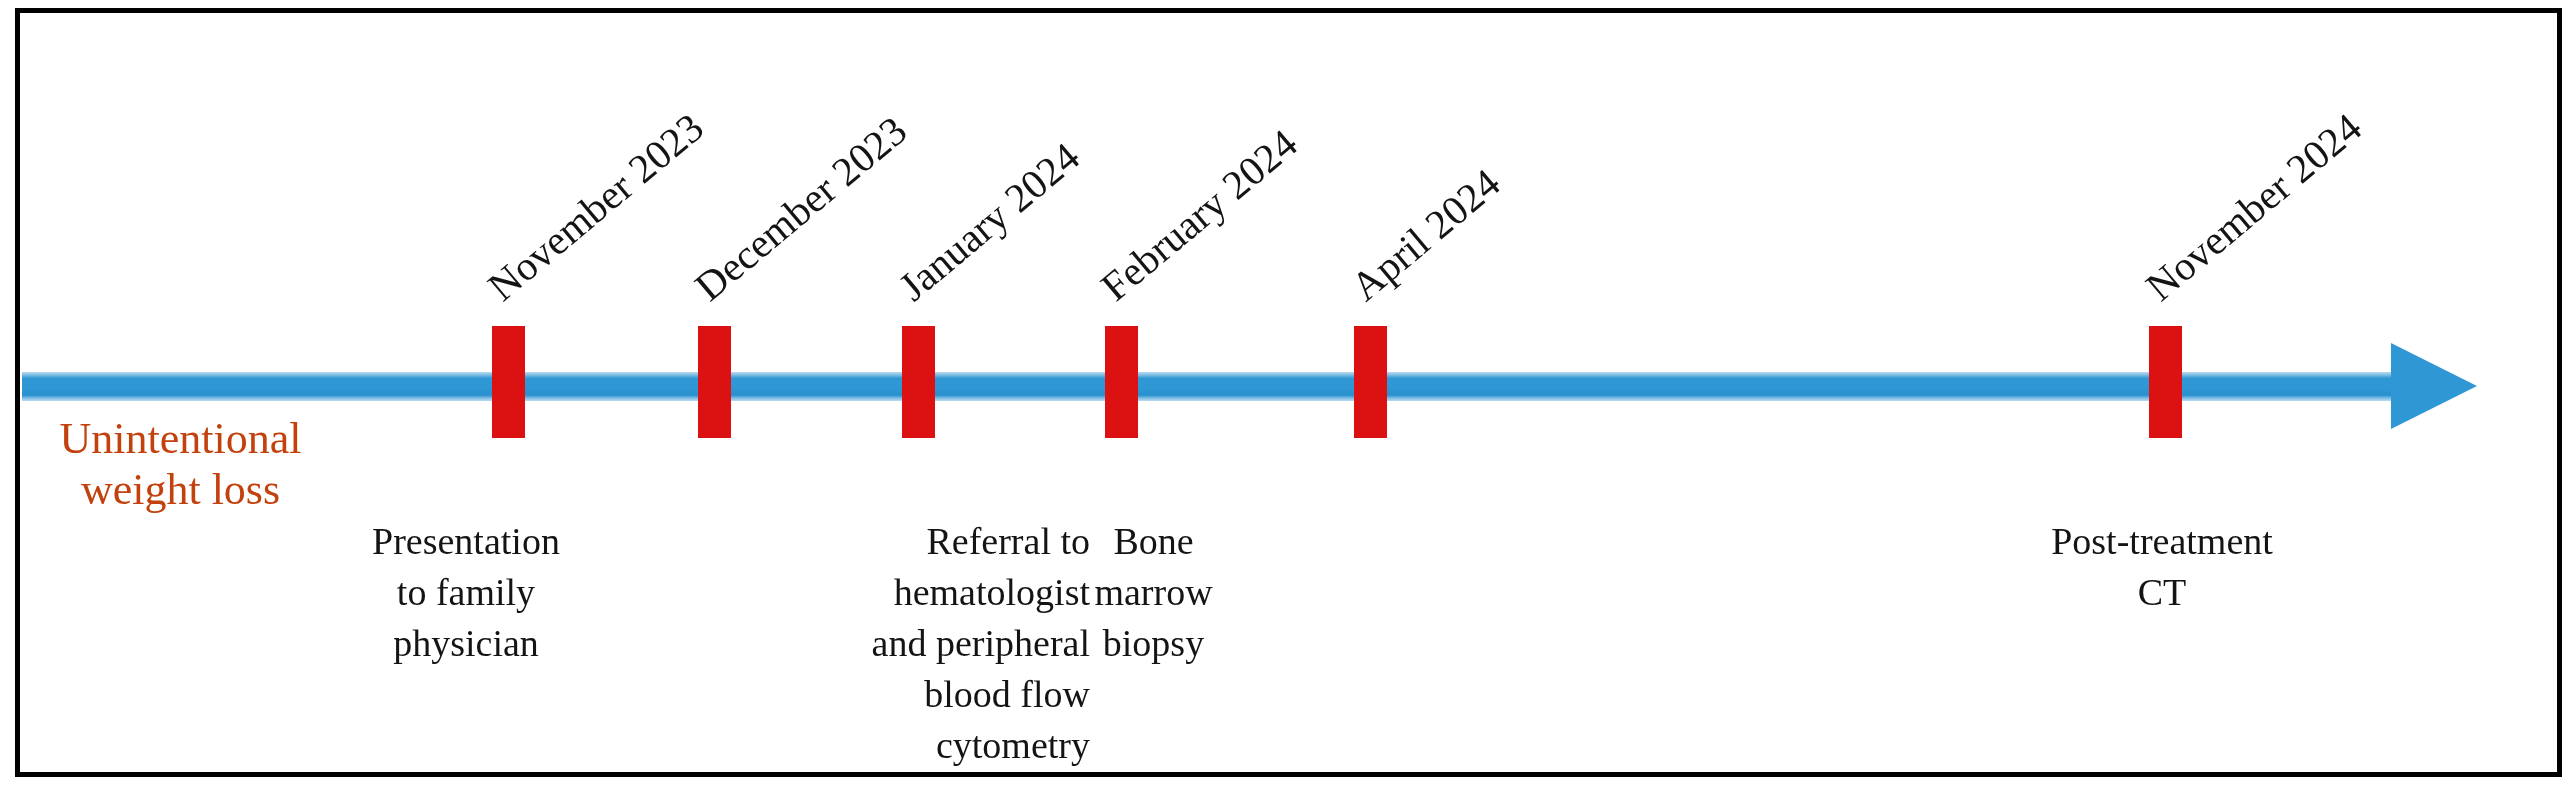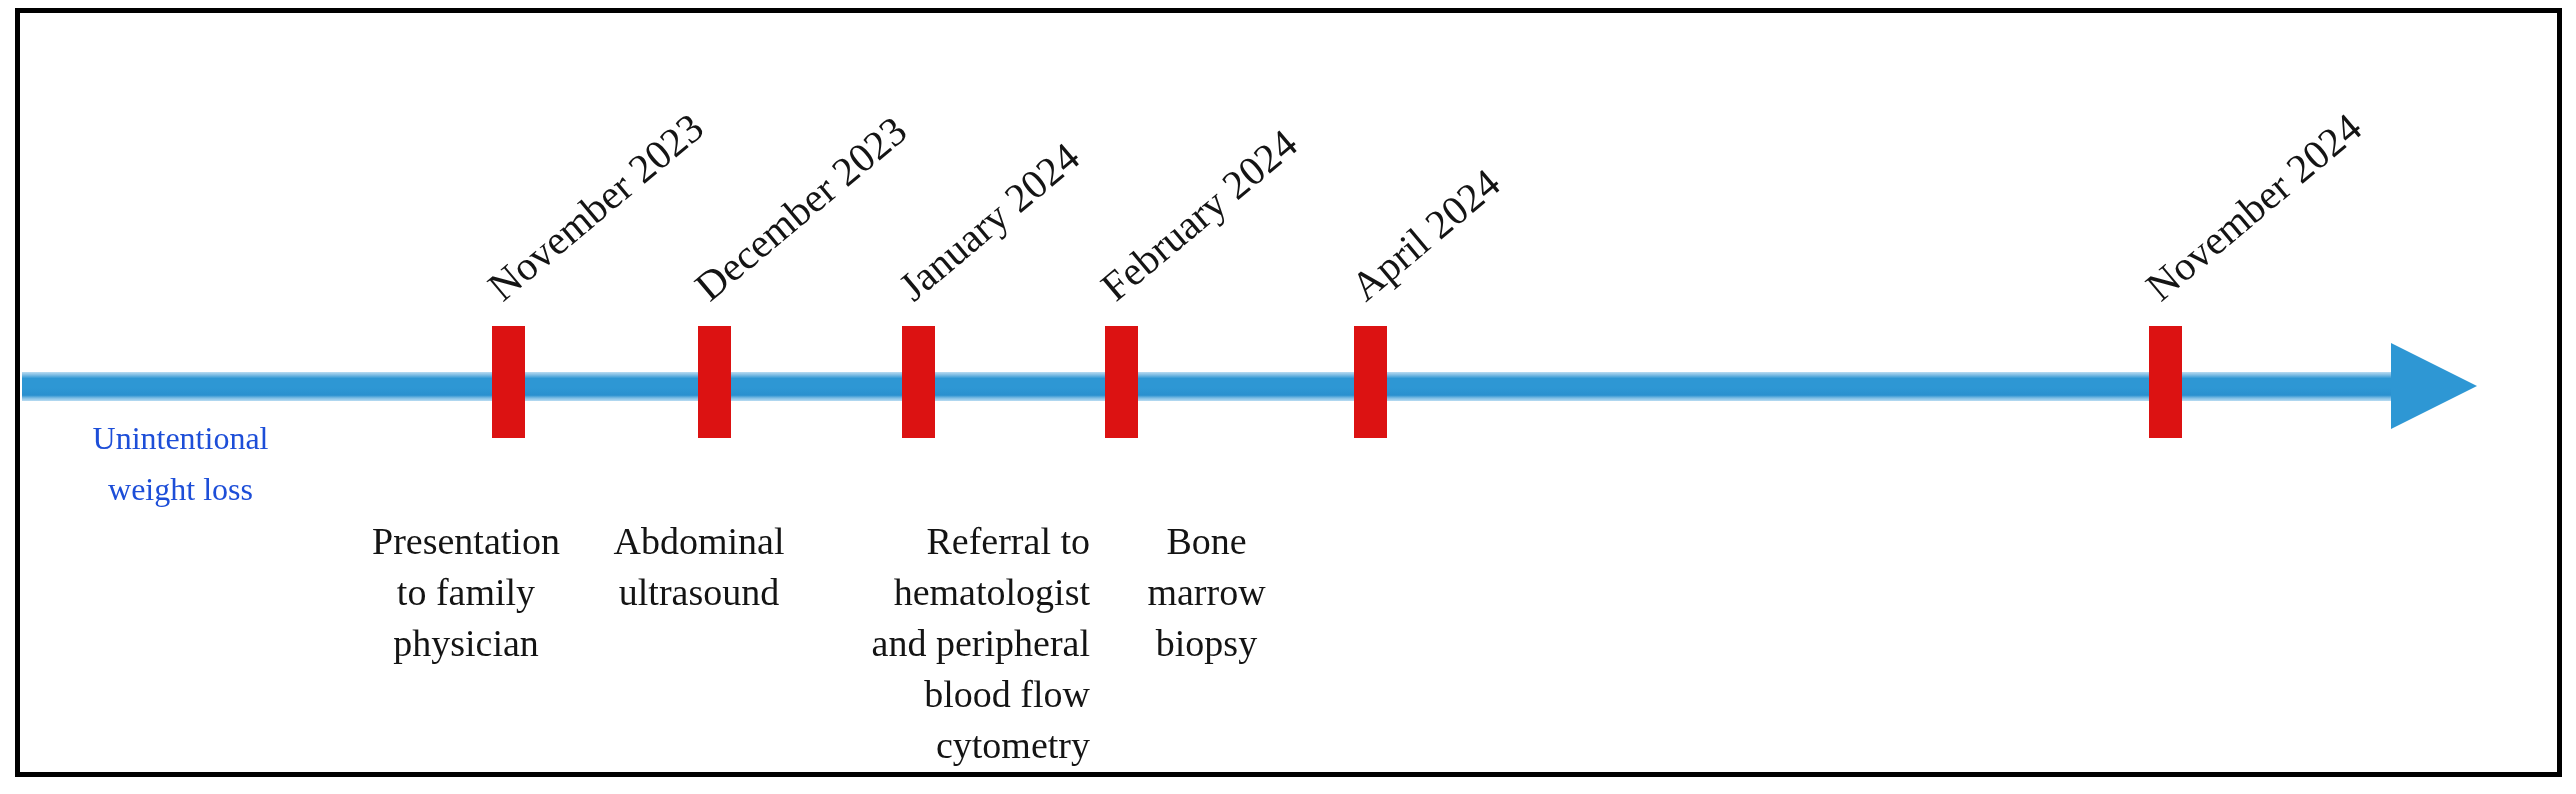--- a/index.html
+++ b/index.html
@@ -57,35 +57,35 @@
     font-size:38px;
     line-height:51px;
     text-align:center;
     white-space:pre-line;
     color:#141414;
   }
   .start-label{
     position:absolute;
     left:35px;top:413px;
     width:291px;
-    font-size:32px;
+    font-size:44px;
     line-height:51px;
     text-align:center;
     white-space:pre-line;
-    color:#1d4ed8;
+    color:#c2410c;
   }
   
   .tick-1{left:492px;}  .tick-2{left:698px;} .tick-3{left:902px;}
   .tick-4{left:1105px;} .tick-5{left:1354px;} .tick-6{left:2149px;}
   .date-1{left:508px;}  .date-2{left:715px;} .date-3{left:919px;}
   .date-4{left:1121px;} .date-5{left:1371px;} .date-6{left:2166px;}
   .desc-1{left:335px;width:262px;}
   .desc-2{left:568px;width:262px;}
   .desc-3{left:787px;width:303px;text-align:right;}
-  .desc-4{left:1090px;width:233px;}
+  .desc-4{left:1037px;width:233px;}
   .desc-5{left:1241px;width:262px;}
   .desc-6{left:1987px;width:350px;}
 </style>
 </head>
 <body>
 
 <div class="canvas">
 
   <div class="frame"></div>
 
@@ -105,25 +105,25 @@
   <div class="date-label date-4">February 2024</div>
   <div class="date-label date-5">April 2024</div>
   <div class="date-label date-6">November 2024</div>
 
   <div class="start-label">Unintentional
 weight loss</div>
 
   <div class="event-desc desc-1">Presentation
 to family
 physician</div>
-  <div class="event-desc desc-2">Abdominal
-ultrasound</div>
   <div class="event-desc desc-3">Referral to
 hematologist
 and peripheral
 blood flow
 cytometry</div>
   <div class="event-desc desc-4">Bone
 marrow
 biopsy</div>
+  <div class="event-desc desc-6">Post-treatment
+CT</div>
 
 </div>
 
 
 </body></html>

